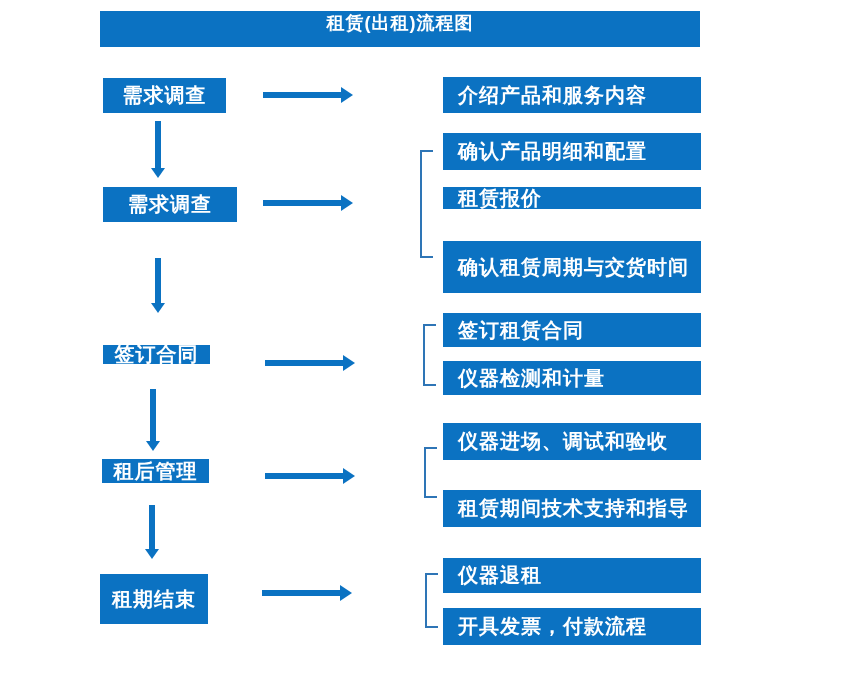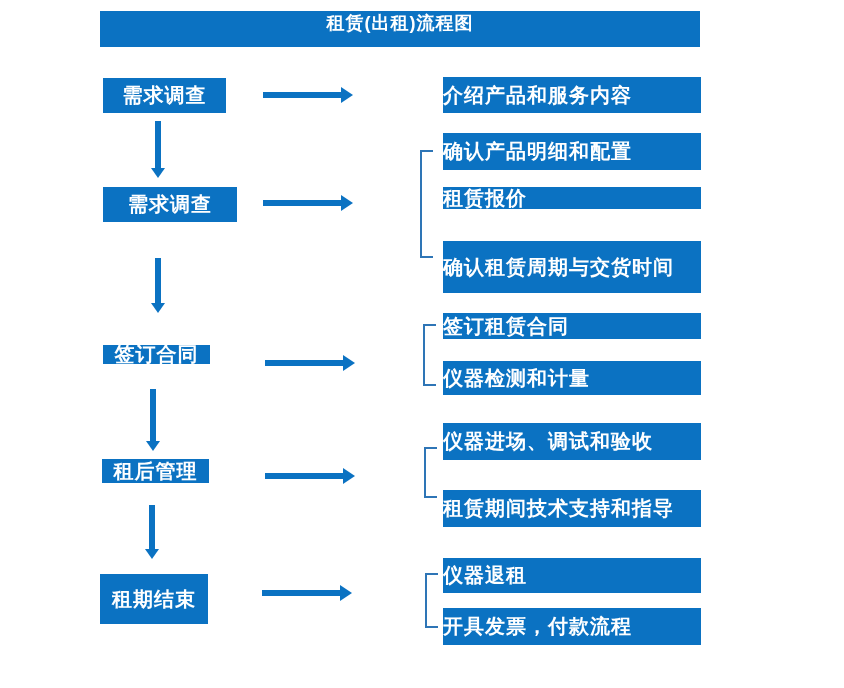--- a/index.html
+++ b/index.html
@@ -43,20 +43,21 @@
   .detail-box {
     position: absolute;
     left: 443px;
     width: 258px;
     background: #0b72c2;
     color: #ffffff;
     font-size: 20px;
     font-weight: bold;
     display: flex;
     align-items: center;
+    padding-left: 15px;
     box-sizing: border-box;
     letter-spacing: 1px;
     white-space: nowrap;
   }
   
   .harrow {
     position: absolute;
     width: 78px;
     height: 6px;
     background: #0b72c2;
@@ -127,21 +128,21 @@
   <div class="bracket" style="left:423px;top:324px;height:62px"></div>
   <div class="bracket" style="left:424px;top:447px;height:51px"></div>
   <div class="bracket" style="left:425px;top:573px;height:55px"></div>
 
   <div class="detail-box" style="top:77px;height:36px">介绍产品和服务内容</div>
 
   <div class="detail-box" style="top:133px;height:37px">确认产品明细和配置</div>
   <div class="detail-box" style="top:187px;height:22px">租赁报价</div>
   <div class="detail-box" style="top:241px;height:52px">确认租赁周期与交货时间</div>
 
-  <div class="detail-box" style="top:313px;height:26px">签订租赁合同</div>
+  <div class="detail-box" style="top:313px;height:34px">签订租赁合同</div>
   <div class="detail-box" style="top:361px;height:34px">仪器检测和计量</div>
 
   <div class="detail-box" style="top:423px;height:37px">仪器进场、调试和验收</div>
   <div class="detail-box" style="top:490px;height:37px">租赁期间技术支持和指导</div>
 
   <div class="detail-box" style="top:558px;height:35px">仪器退租</div>
   <div class="detail-box" style="top:608px;height:37px">开具发票，付款流程</div>
 
 </div>
 

